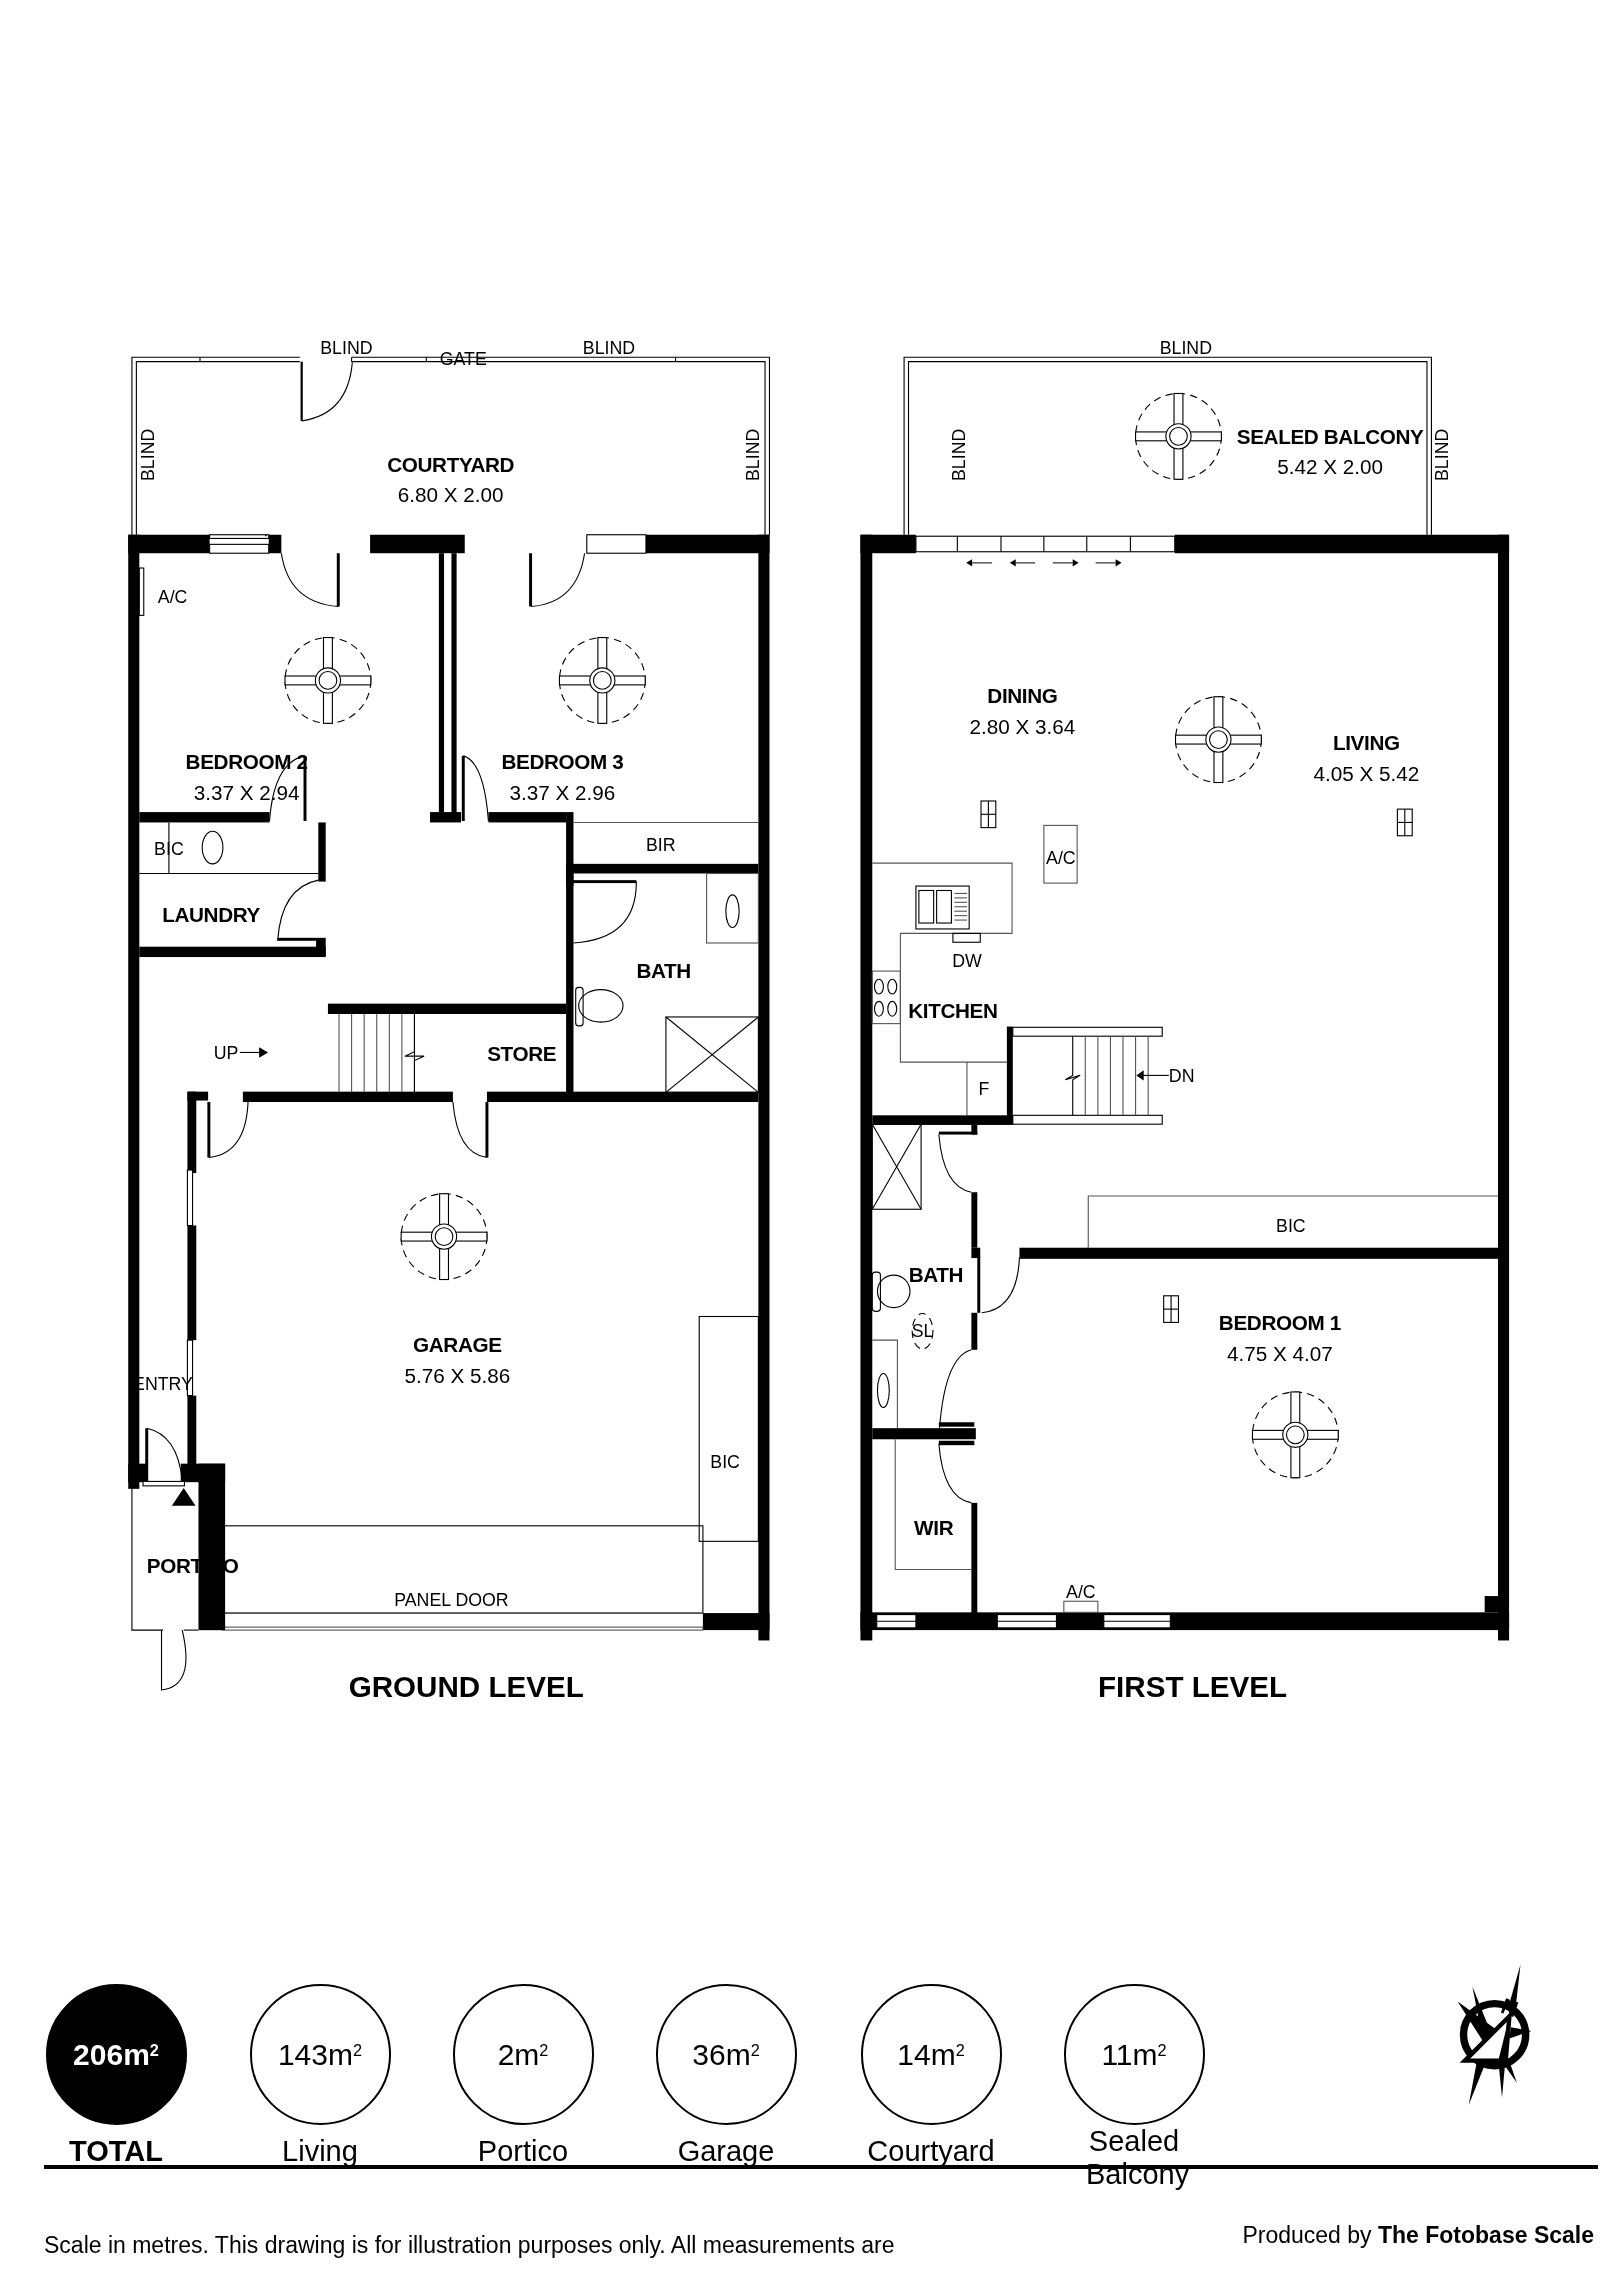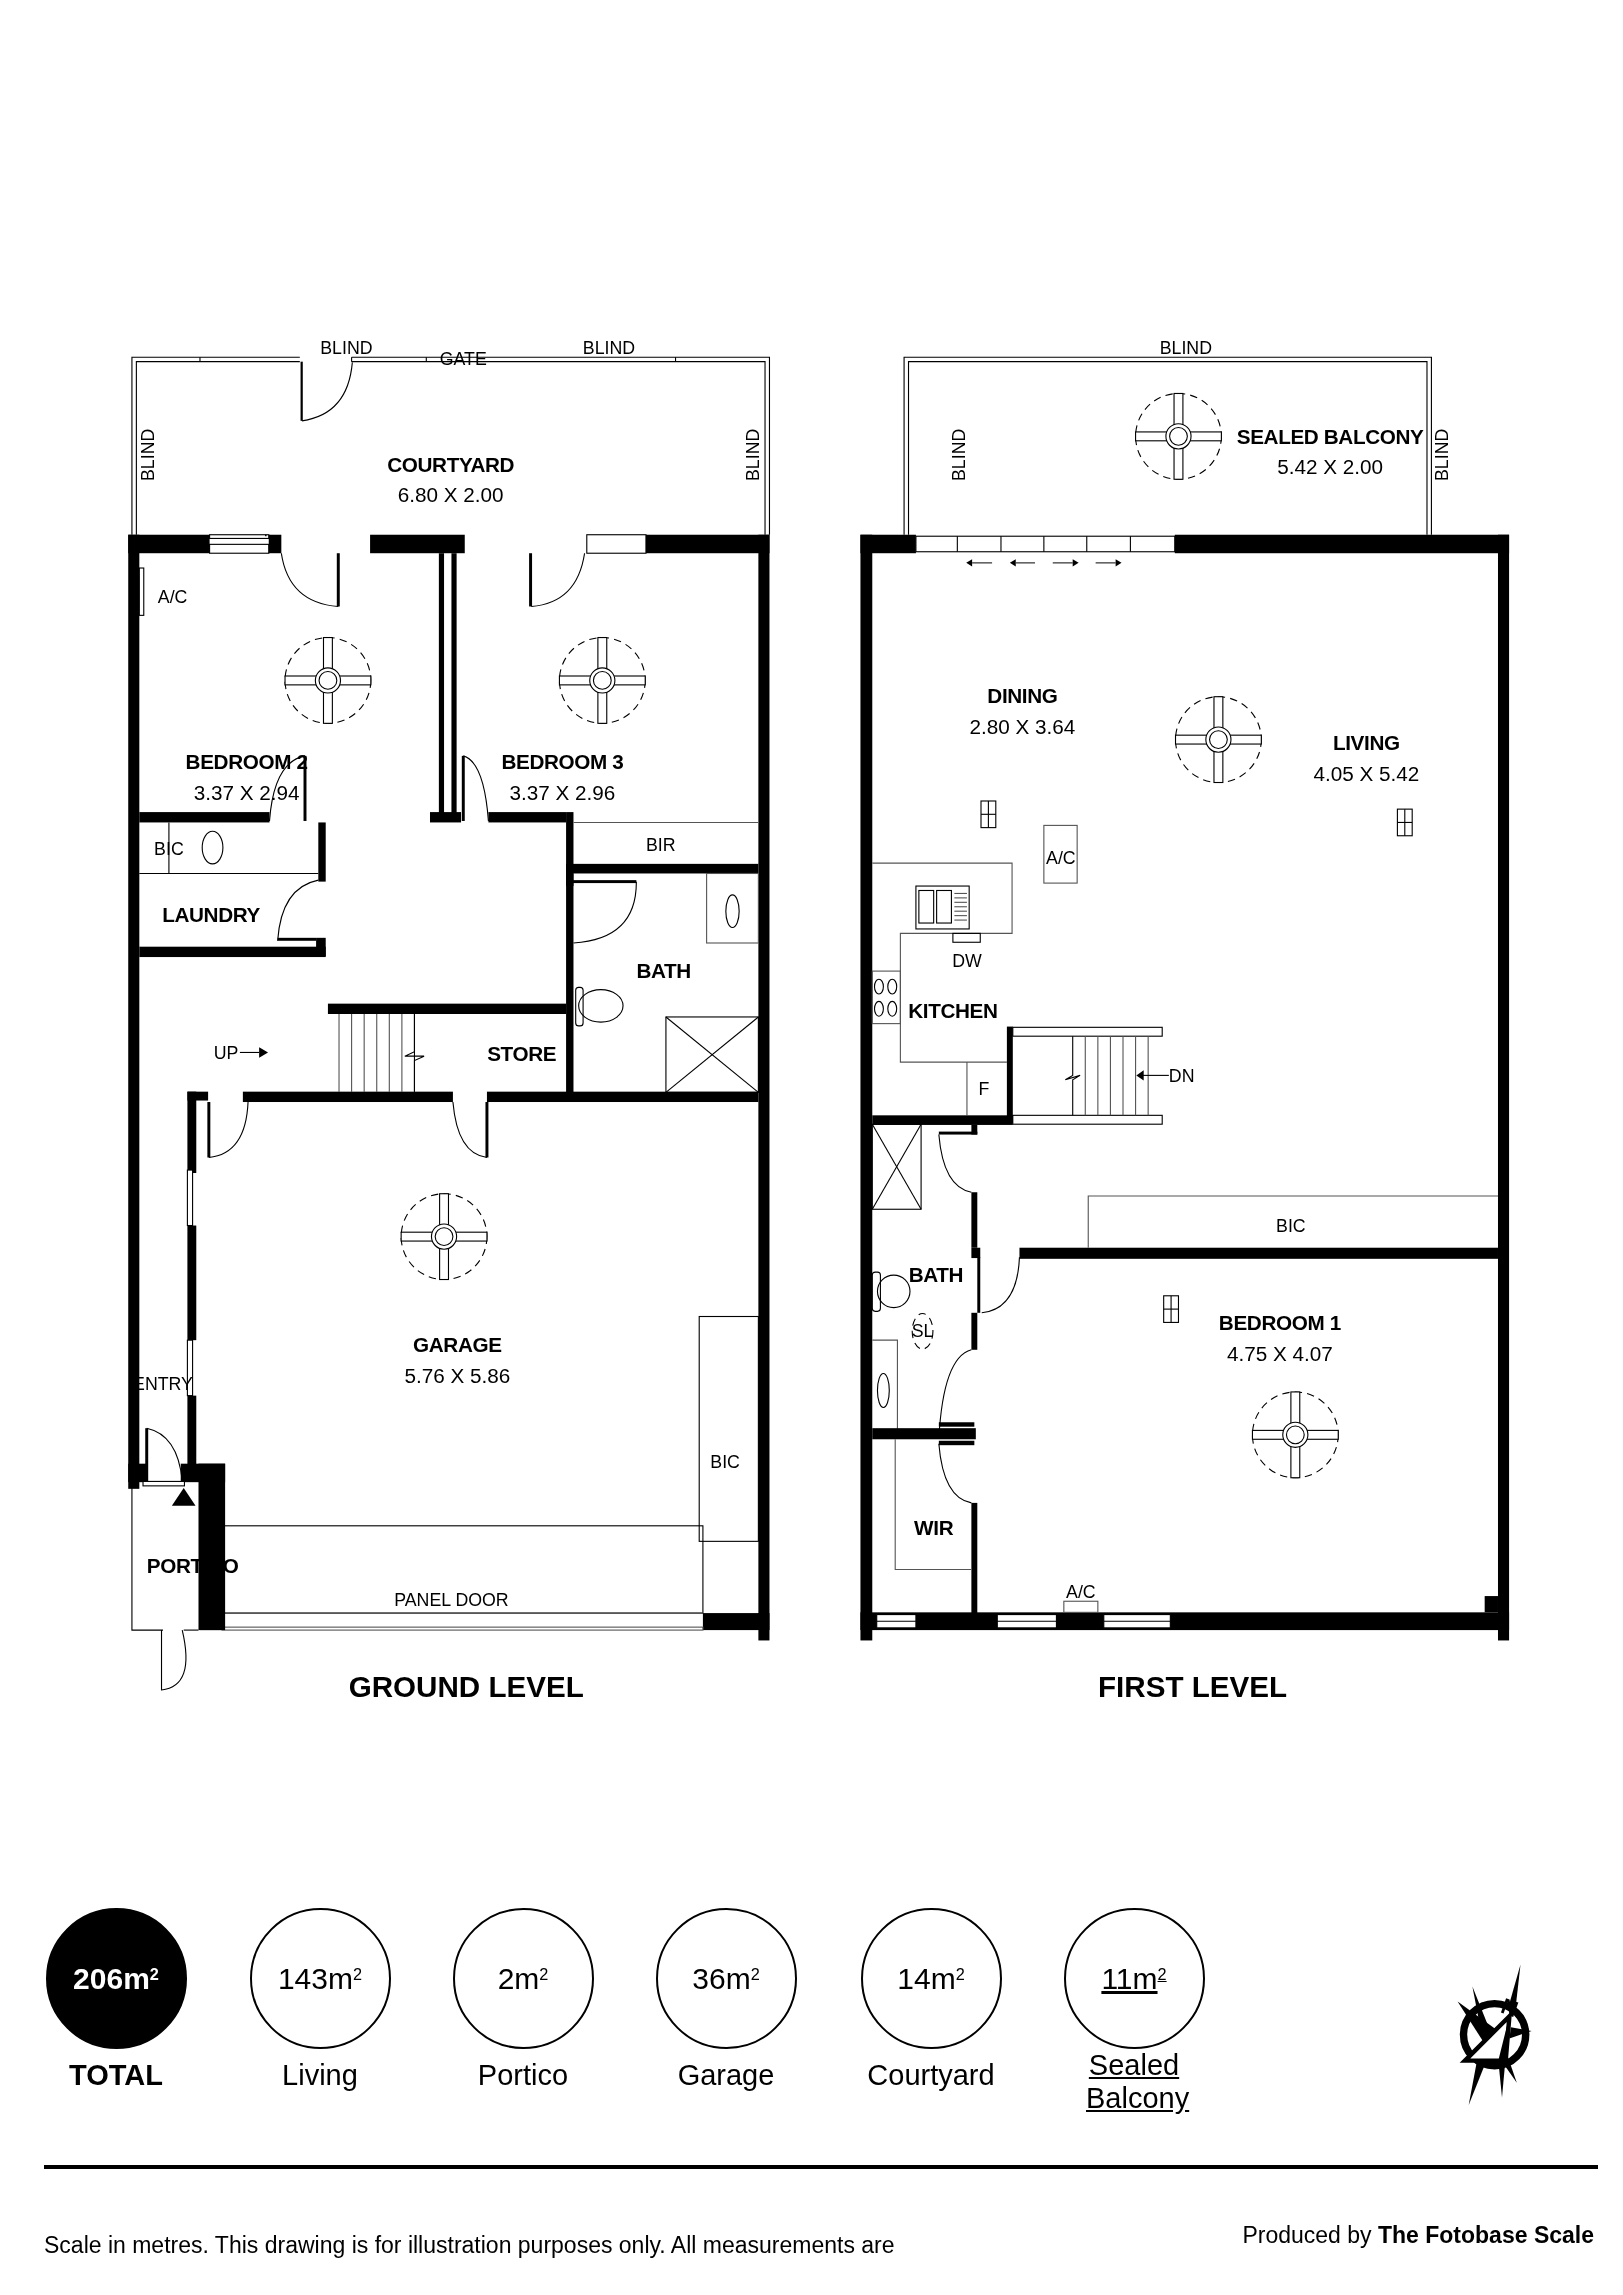--- a/index.html
+++ b/index.html
@@ -8,21 +8,21 @@
   .wall { fill:#000; }
   .thin1 { fill:none; stroke:#000; stroke-width:1.5; }
   .grey { fill:none; stroke:#555; stroke-width:1.5; }
   .win { fill:#fff; stroke:#000; stroke-width:1.5; }
   .dash { fill:none; stroke:#000; stroke-width:1.5; stroke-dasharray:10 7; }
   .rname { font-family:"Liberation Sans", sans-serif; font-weight:bold; font-size:28px; letter-spacing:-0.5px; }
   .rdim { font-family:"Liberation Sans", sans-serif; font-size:28px; }
   .small { font-family:"Liberation Sans", sans-serif; font-size:24px; }
   .level { font-family:"Liberation Sans", sans-serif; font-weight:bold; font-size:40px; }
   
-  .area { position:absolute; top:1908px; width:148px; text-align:center; }
+  .area { position:absolute; top:1984px; width:148px; text-align:center; }
   .circle { width:141px; height:141px; border:2.2px solid #000; border-radius:50%; margin:0 auto; display:flex; align-items:center; justify-content:center; font-size:30px; box-sizing:border-box; }
   .circle.total { background:#000; color:#fff; font-weight:bold; }
   .circle sup { font-size:16.3px; position:relative; top:-4.4px; }
   .alabel { margin-top:10.4px; font-size:29px; line-height:33px; }
   .alabel.bold { font-weight:bold; }
   .rule { position:absolute; left:44px; top:2165px; width:1554px; height:3.7px; background:#000; }
   .disclaimer { position:absolute; left:44px; top:2199px; width:1110px; font-size:23px; line-height:28px;margin-top:32px; }
   .credit { position:absolute; right:30px; top:2222px; font-size:23px; }
   .credit b { font-weight:bold; }
   .compass { position:absolute; left:1428px; top:1957px; width:111px; height:148px; }
@@ -375,21 +375,21 @@
     </div>
   <div class="alabel">Garage</div>
 </div>
 <div class="area" style="left:857px;">
   <div class="circle">
       <span>14m</span>
       <sup>2</sup>
     </div>
   <div class="alabel">Courtyard</div>
 </div>
-<div class="area" style="left:1060px;text-decoration:underline;">
+<div class="area" style="left:1060px;">
   <div class="circle">
       <span>11m</span>
       <sup>2</sup>
     </div>
   <div class="alabel" style="width:96px;margin-left:auto;margin-right:auto;margin-top:0;">Sealed Balcony</div>
 </div>
 
 <svg class="compass" viewBox="0 0 150 200">
   <polygon points="125,10 108,70 118,72" fill="#000"></polygon>
   <polygon points="40,60 95,100 75,115" fill="#000"></polygon>

